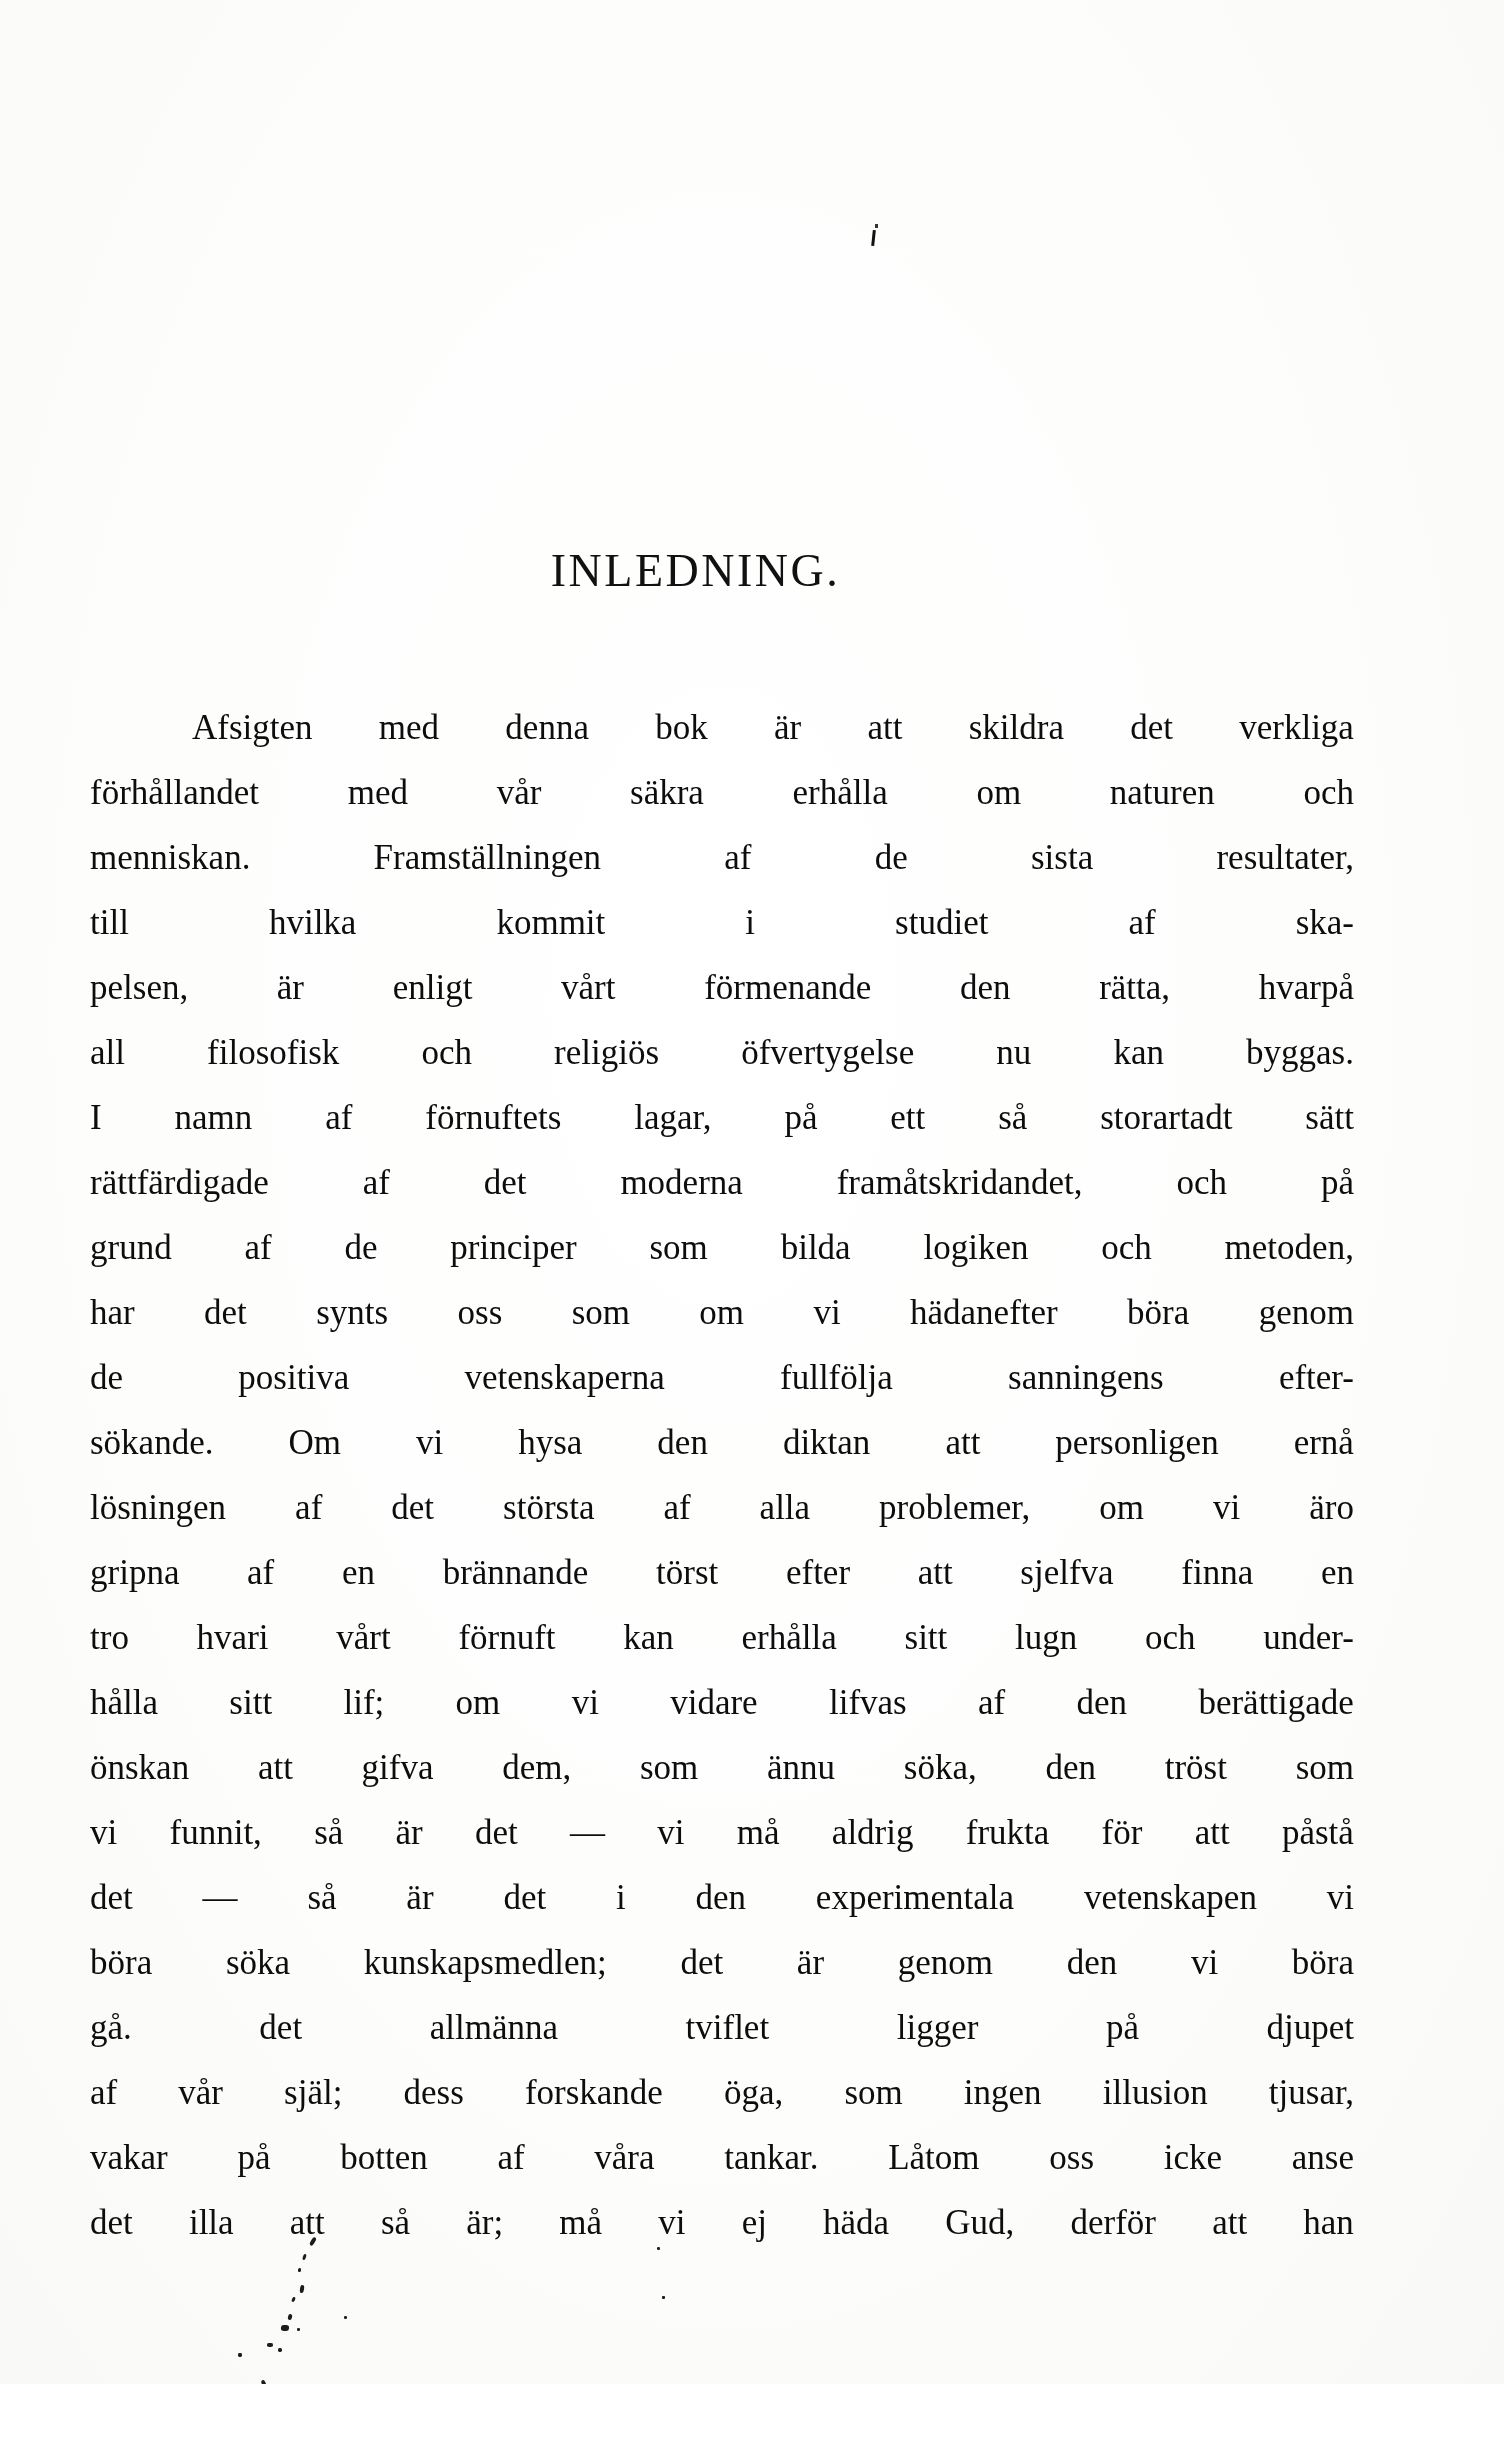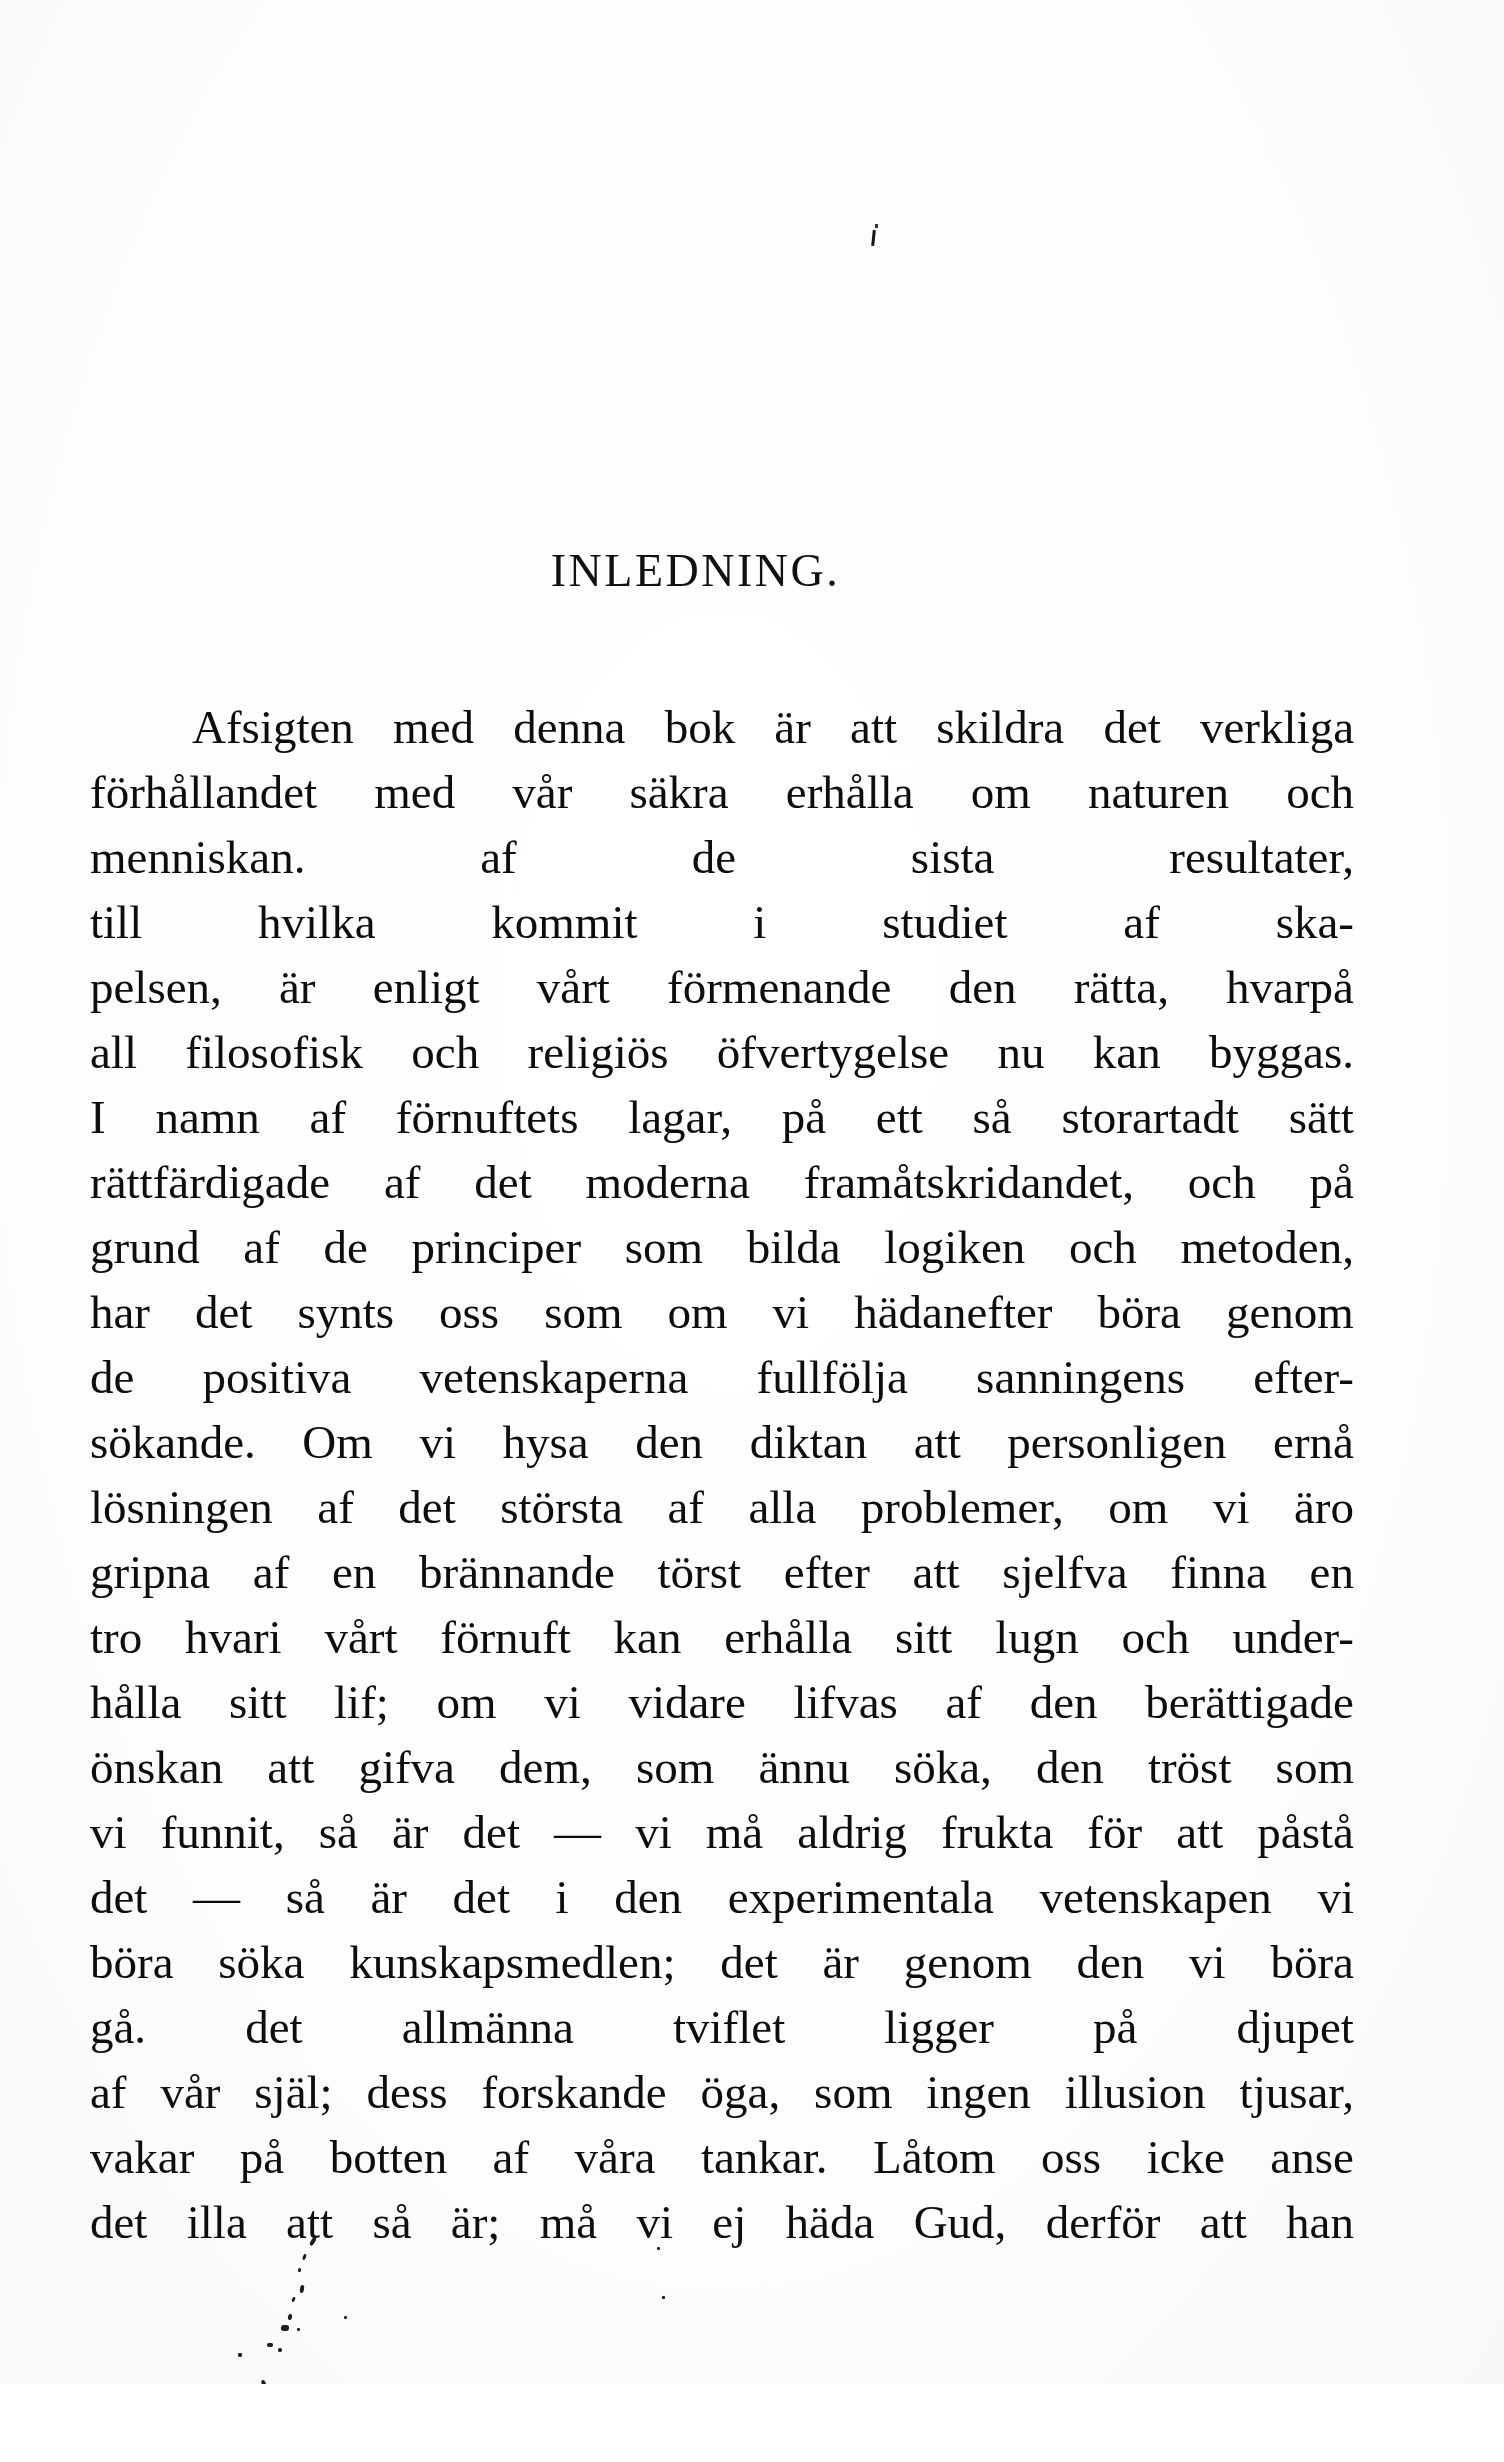--- a/index.html
+++ b/index.html
@@ -55,21 +55,21 @@
     left: 90px;
     top: 695px;
     width: 1264px;
   }
 
   .tline {
     display: flex;
     width: 100%;
     height: 65px;
     align-items: baseline;
-    font-size: 47px;
+    font-size: 35px;
     line-height: 65px;
     color: #0d0d0d;
     white-space: nowrap;
   }
 
   
   .tline.just {
     justify-content: space-between;
   }
 
@@ -134,20 +134,21 @@
           <span class="w">med</span>
           <span class="w">vår</span>
           <span class="w">säkra</span>
           <span class="w">erhålla</span>
           <span class="w">om</span>
           <span class="w">naturen</span>
           <span class="w">och</span>
         </div>
         <div class="tline just">
           <span class="w">menniskan.</span>
+          <span class="w">Framställningen</span>
           <span class="w">af</span>
           <span class="w">de</span>
           <span class="w">sista</span>
           <span class="w">resultater,</span>
         </div>
         <div class="tline just">
           <span class="w">till</span>
           <span class="w">hvilka</span>
           <span class="w">kommit</span>
           <span class="w">i</span>

